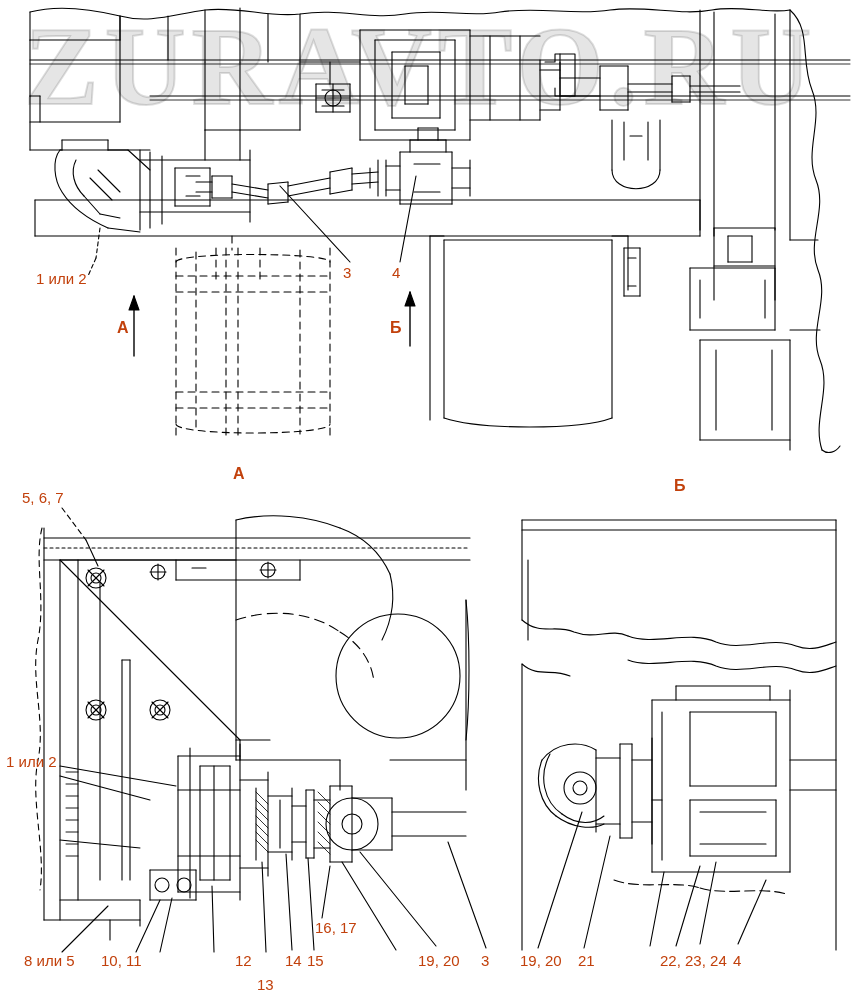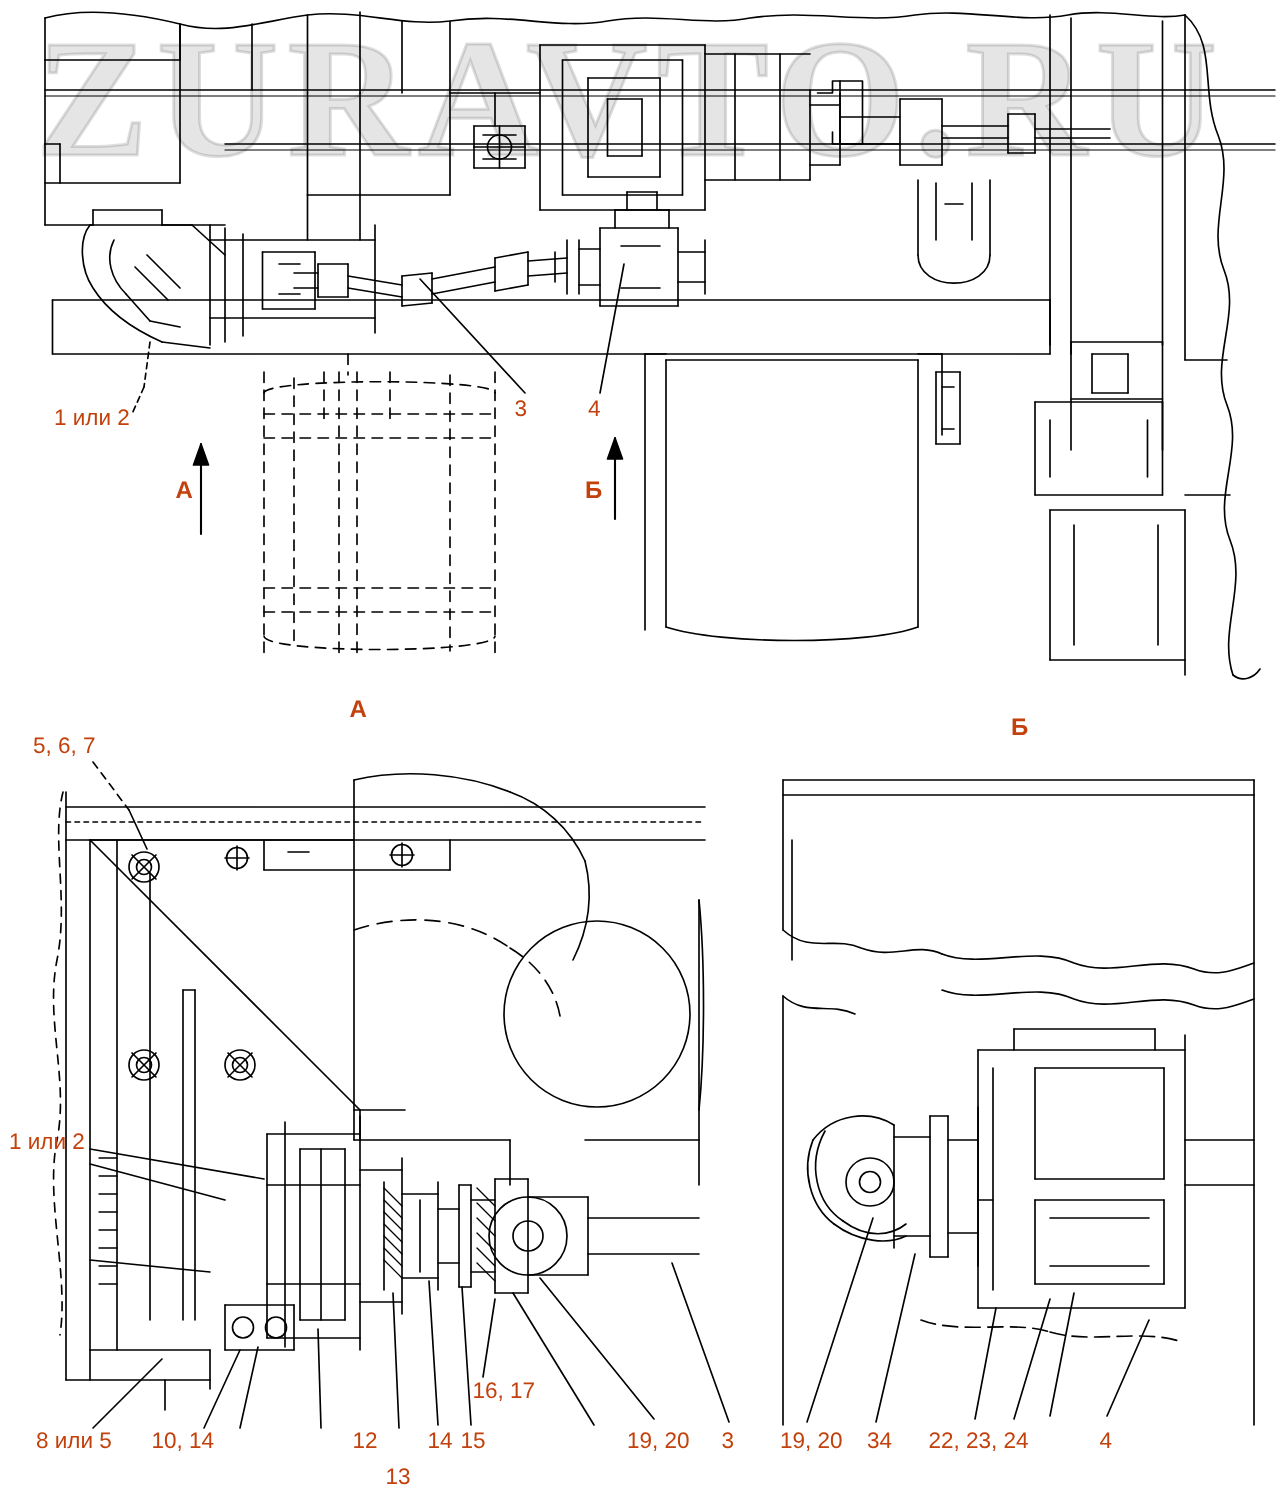--- a/index.html
+++ b/index.html
@@ -531,27 +531,27 @@
 
   <div class="label bold" style="left:117px; top:320px;">А</div>
   <div class="label bold" style="left:390px; top:320px;">Б</div>
   <div class="label bold" style="left:233px; top:466px;">А</div>
   <div class="label bold" style="left:674px; top:478px;">Б</div>
 
   <div class="label" style="left:22px; top:490px;">5, 6, 7</div>
   <div class="label" style="left:6px; top:754px;">1 или 2</div>
   <div class="label" style="left:315px; top:920px;">16, 17</div>
   <div class="label" style="left:24px; top:953px;">8 или 5</div>
-  <div class="label" style="left:101px; top:953px;">10, 14</div>
+  <div class="label" style="left:101px; top:953px;">10, 11</div>
   <div class="label" style="left:205px; top:953px;margin-left:30px;">12</div>
   <div class="label" style="left:257px; top:953px;margin-top:24px;">13</div>
   <div class="label" style="left:285px; top:953px;">14</div>
   <div class="label" style="left:307px; top:953px;text-align:center;">15</div>
   <div class="label" style="left:387px; top:1005px;">18</div>
   <div class="label" style="left:418px; top:953px;">19, 20</div>
   <div class="label" style="left:481px; top:953px;">3</div>
 
   <div class="label" style="left:520px; top:953px;">19, 20</div>
-  <div class="label" style="left:578px; top:953px;">34</div>
-  <div class="label" style="left:619px; top:953px;">22, 23, 24</div>
+  <div class="label" style="left:578px; top:953px;">21</div>
+  <div class="label" style="left:660px; top:953px;">22, 23, 24</div>
   <div class="label" style="left:733px; top:953px;">4</div>
 
 </div>
 
 </body></html>

